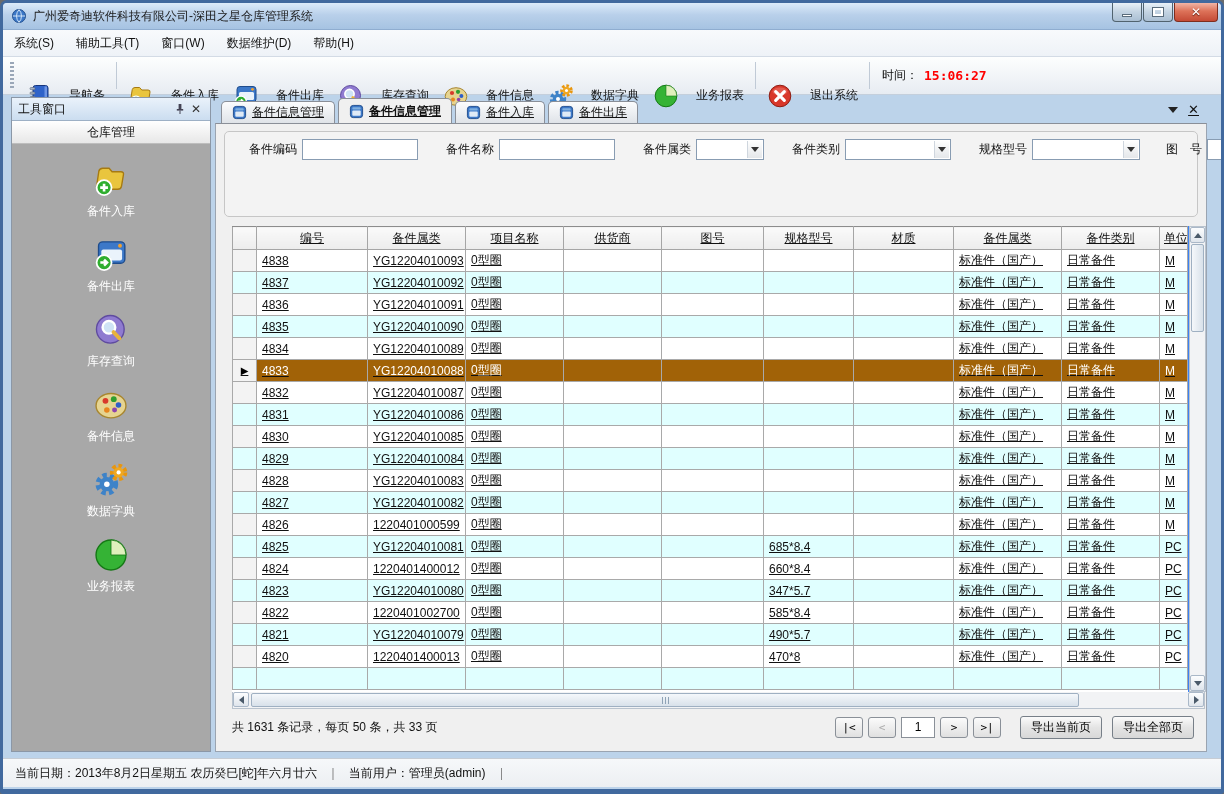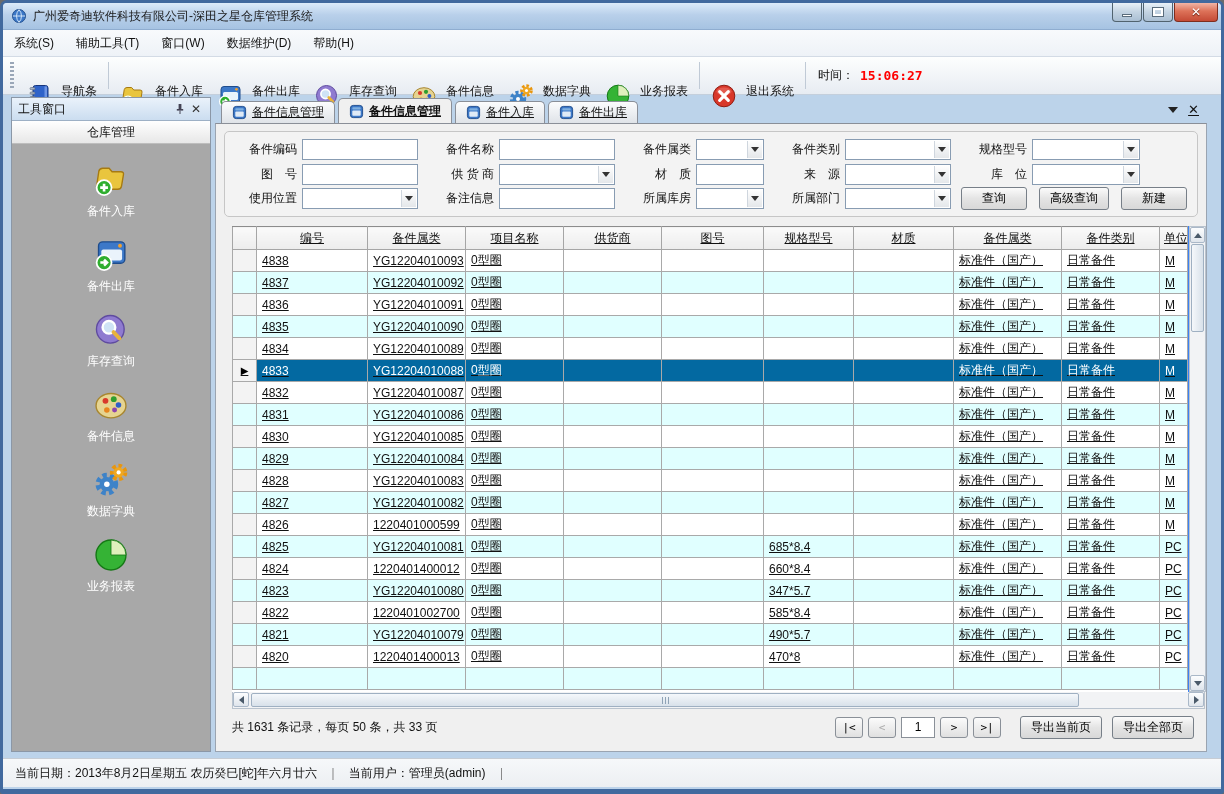--- a/index.html
+++ b/index.html
@@ -20,21 +20,21 @@
   .glyph-close{color:#fff;font-weight:bold;font-size:12px;text-shadow:0 1px 1px #5c1408;}
   
   .menubar{height:27px;background:linear-gradient(#f8fafc,#eef2f7);border-bottom:1px solid #d3dbe5;
     display:flex;align-items:center;}
   .menu-item{padding:5px 11px;cursor:default;}
   
   .toolbar{height:38px;background:linear-gradient(#fdfefe,#e7ecf2);border-bottom:1px solid #c4cfdc;
     display:flex;align-items:center;padding:0 6px;}
   .grip{width:4px;height:28px;margin:0 5px 0 1px;
     background:repeating-linear-gradient(#9aa7b8 0 2px,transparent 2px 4px);}
-  .tool-item{display:flex;gap:9px;padding:4px 7px;border-radius:3px;cursor:pointer;margin-top:40px;}
+  .tool-item{display:flex;align-items:center;gap:17px;padding:4px 7px;border-radius:3px;cursor:pointer;margin-top:40px;}
   .tool-sep{width:1px;height:27px;background:#c0cad6;margin:0 4px;}
   .time-wrap{display:flex;align-items:center;gap:6px;padding-left:8px;}
   .time-value{color:#f00;font-weight:bold;font-family:"DejaVu Sans Mono",monospace;font-size:13px;}
   
   .main{display:flex;height:663px;padding:2px 14px 6px 8px;}
   .dock{width:200px;background:#a8a8a8;border:1px solid #8b97a6;display:flex;flex-direction:column;}
   .dock-header{height:23px;background:linear-gradient(#eaf2fb,#cbddf0);border-bottom:1px solid #9db0c5;
     display:flex;align-items:center;padding:0 6px;}
   .dock-header .dtitle{flex:1;}
   .dock-hbtn{width:16px;height:16px;display:flex;align-items:center;justify-content:center;cursor:pointer;color:#333;}
@@ -48,21 +48,21 @@
   .tab{display:flex;align-items:center;gap:5px;height:22px;padding:0 10px;margin-right:3px;cursor:pointer;
     border:1px solid #8a8f98;border-bottom:none;border-radius:5px 5px 0 0;
     background:linear-gradient(#fbfcfd,#dfe3e8);}
   .tab.active{height:25px;background:#f0f0f0;font-weight:bold;position:relative;z-index:2;}
   .tabstrip-extra{margin-left:auto;display:flex;align-items:center;gap:10px;padding:0 8px 6px 0;}
   .ticon{cursor:pointer;display:flex;align-items:center;}
   .tri-down{width:0;height:0;border-left:5px solid transparent;border-right:5px solid transparent;border-top:6px solid #222;}
   .pane{flex:1;background:#f0f0f0;border:1px solid #9aa4b1;border-top:1px solid #8a8f98;display:flex;flex-direction:column;min-height:0;}
   
   .search-panel{margin:7px 8px 0 8px;border:1px solid #c6c6c6;border-radius:5px;background:#f3f3f3;
-    padding:6px 10px;display:flex;flex-direction:column;justify-content:space-between;height:86px;}
+    padding:6px 10px;display:flex;justify-content:space-between;height:86px;}
   .s-row{display:flex;align-items:center;height:23px;}
   .s-label{width:62px;text-align:right;margin-right:5px;white-space:nowrap;}
   .s-group{display:flex;align-items:center;}
   .fld{height:21px;border:1px solid #889cb2;background:#fff;}
   input.fld{padding:0 3px;font-size:12px;outline:none;}
   .combo{position:relative;display:flex;align-items:center;}
   .combo .arrow-box{position:absolute;right:1px;top:1px;bottom:1px;width:15px;background:linear-gradient(#fefefe,#e4e7ea);
     display:flex;align-items:center;justify-content:center;border-left:1px solid #cfd6de;cursor:pointer;}
   .combo .arrow-box i{width:0;height:0;border-left:4px solid transparent;border-right:4px solid transparent;border-top:5px solid #333;}
   .w116{width:116px;} .w68{width:68px;} .w106{width:106px;} .w108{width:108px;}
@@ -72,21 +72,21 @@
   .search-buttons{margin-left:auto;display:flex;gap:12px;}
   
   .grid-area{display:flex;margin:9px 0 0 16px;}
   .grid-viewport{width:1128px;height:466px;overflow:hidden;border-right:1px solid #3b82f6;background:#fff;text-decoration:underline;}
   table.grid{border-collapse:collapse;table-layout:fixed;width:955px;font-size:12px;}
   .grid th{height:23px;font-weight:normal;background:linear-gradient(#fafafa,#ececec);
     border:1px solid #a5a5a5;border-top:1px solid #8c8c8c;padding:0 4px;text-align:center;
     overflow:hidden;white-space:nowrap;}
   .grid td{height:22px;border:1px solid #a9a9a9;padding:0 5px;white-space:nowrap;overflow:hidden;background:#fff;}
   .grid tr.alt td{background:#e0ffff;}
-  .grid tr.sel td{background:#0369a1;color:#fff;}
+  .grid tr.sel td{background:#a16207;color:#fff;}
   .grid td.selcol,.grid tr.sel td.selcol{background:#f3f3f3;color:#000;text-align:center;padding:0;font-size:10px;}
   
   .vscroll{width:17px;height:466px;background:#f2f3f5;border:1px solid #b9c3ce;display:flex;flex-direction:column;}
   .sb-btn{height:16px;background:linear-gradient(#fcfdfe,#dfe5ec);border:1px solid #aab8c8;border-radius:2px;
     display:flex;align-items:center;justify-content:center;cursor:pointer;}
   .vscroll .sb-btn{width:15px;}
   .sb-thumb-v{height:88px;margin:1px;background:linear-gradient(90deg,#f5f8fb,#d8e1ea);border:1px solid #9fb0c2;border-radius:2px;cursor:grab;}
   .sb-fill{flex:1;}
   .tri-up-s{width:0;height:0;border-left:4px solid transparent;border-right:4px solid transparent;border-bottom:5px solid #4a5a6a;}
   .tri-down-s{width:0;height:0;border-left:4px solid transparent;border-right:4px solid transparent;border-top:5px solid #4a5a6a;}

